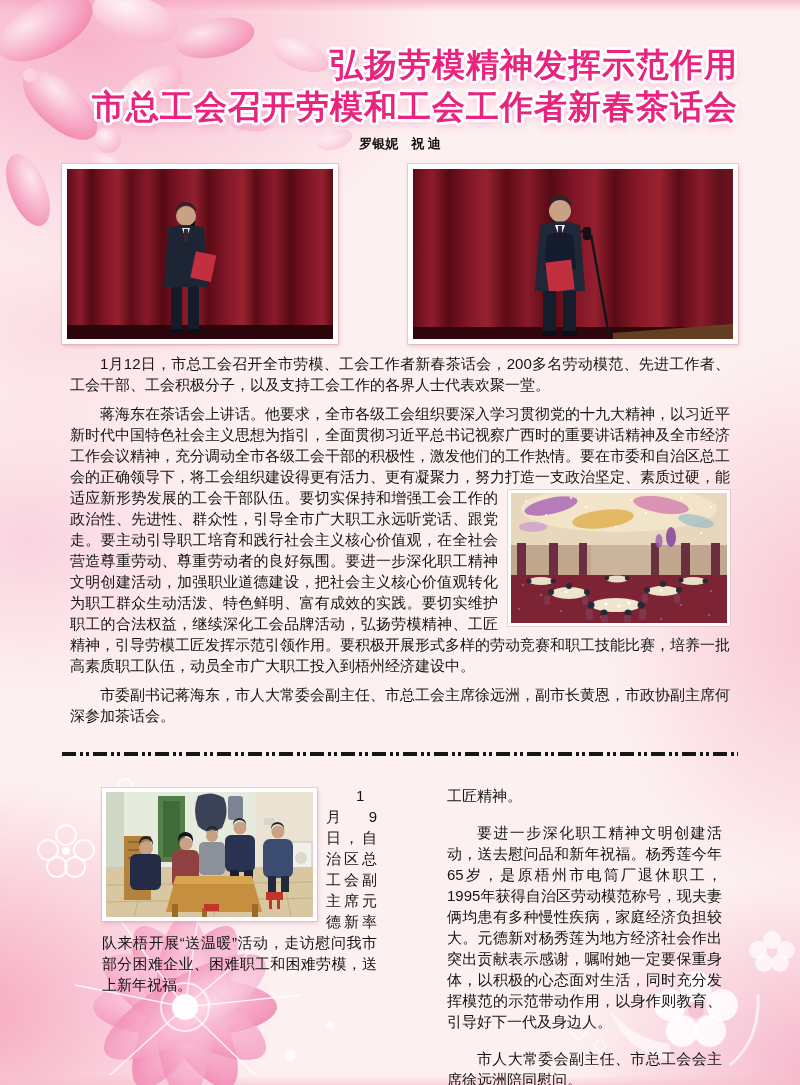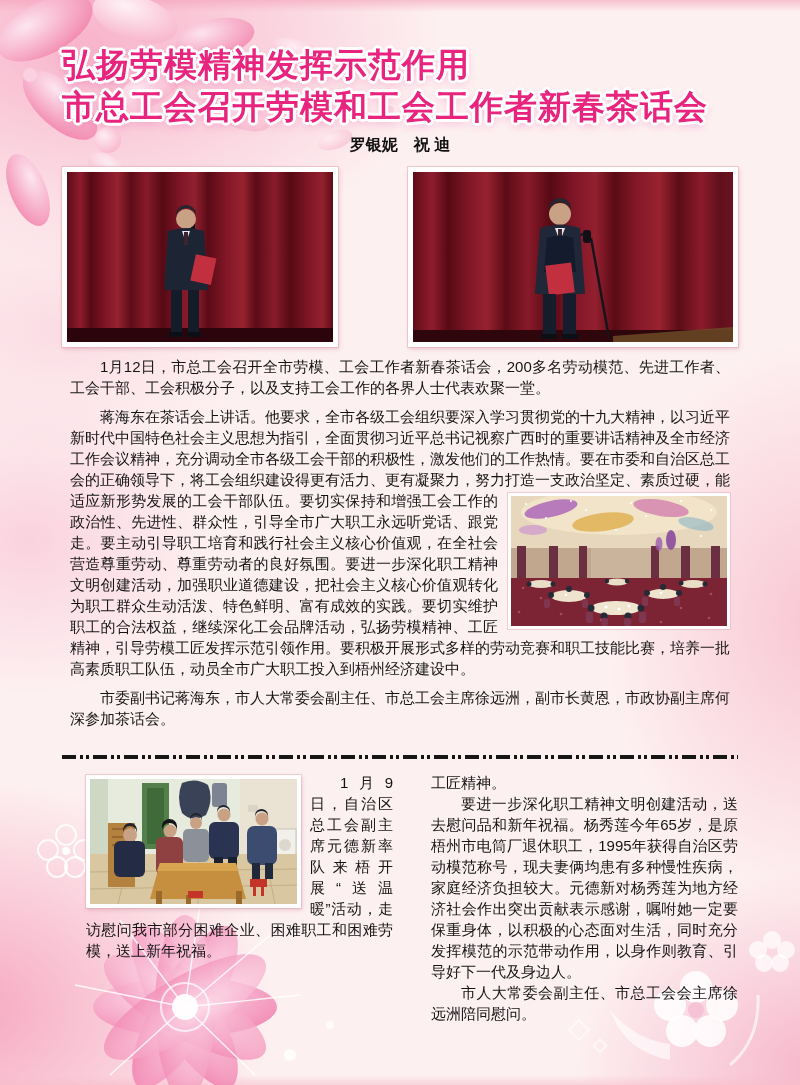--- a/index.html
+++ b/index.html
@@ -19,44 +19,44 @@
       radial-gradient(ellipse 300px 180px at 60px 330px, rgba(250,205,218,.55), rgba(250,205,218,0) 70%),
       #fdf0f1;
   }
   .decor{position:absolute;pointer-events:none;}
   .decor-tl{top:0;left:0;}
   .decor-bl{bottom:0;left:0;}
   .decor-br{bottom:0;right:0;}
 
   .content{position:relative;padding:0 62px;z-index:2;}
 
-  .title{margin:44px 0 0;text-align:left;font-weight:900;
+  .title{margin:44px 0 0;text-align:right;font-weight:900;
     font-size:33px;line-height:42px;letter-spacing:1px;color:#e8247e;
     text-shadow:-2px -2px 0 #fff,2px -2px 0 #fff,-2px 2px 0 #fff,2px 2px 0 #fff,
       -3px 0 0 #fff,3px 0 0 #fff,0 -3px 0 #fff,0 3px 0 #fff,0 4px 9px rgba(233,30,140,.35);
   }
-  .byline{text-align:center;font-weight:bold;font-size:16px;color:#111;margin:7px 0 11px;}
+  .byline{text-align:center;font-weight:bold;font-size:13px;color:#111;margin:7px 0 11px;}
 
   .photo-row{display:flex;justify-content:space-between;align-items:flex-start;}
   .frame{background:#fff;padding:5px;box-shadow:0 0 0 1px rgba(228,170,185,.55),1px 2px 4px rgba(190,110,135,.35);}
   .frame svg{display:block;}
 
   .article{margin-top:9px;font-size:15px;line-height:21px;text-align:justify;color:#141414;}
   .article p{margin:8px;text-indent:2em;}
   .float-banquet{float:right;margin:3px 0 4px 10px;background:#fff;padding:3px;
     box-shadow:0 0 0 1px rgba(228,170,185,.5);}
   .float-banquet svg{display:block;}
 
   .divider{height:4px;margin:18px 0 13px;
     background:repeating-linear-gradient(90deg,#161616 0 14px,transparent 14px 18px,
       #161616 18px 21px,transparent 21px 24px,#161616 24px 27px,transparent 27px 31px);}
 
   .cols{display:flex;gap:14px;font-size:15px;line-height:21px;text-align:justify;color:#141414;}
   .col{flex:1;min-width:0;}
-  .col p{margin:0;text-indent:2em;padding-left:24px;}
+  .col p{margin:16px;text-indent:2em;padding-left:24px;}
   .col p.noindent{text-indent:0;}
   .float-visit{float:left;margin:3px 9px 3px 0;background:#fff;padding:4px;
     box-shadow:0 0 0 1px rgba(228,170,185,.5),1px 2px 4px rgba(190,110,135,.35);}
   .float-visit svg{display:block;}
   .clear{clear:both;}
 </style>
 </head>
 <body>
 
 <div class="page">

